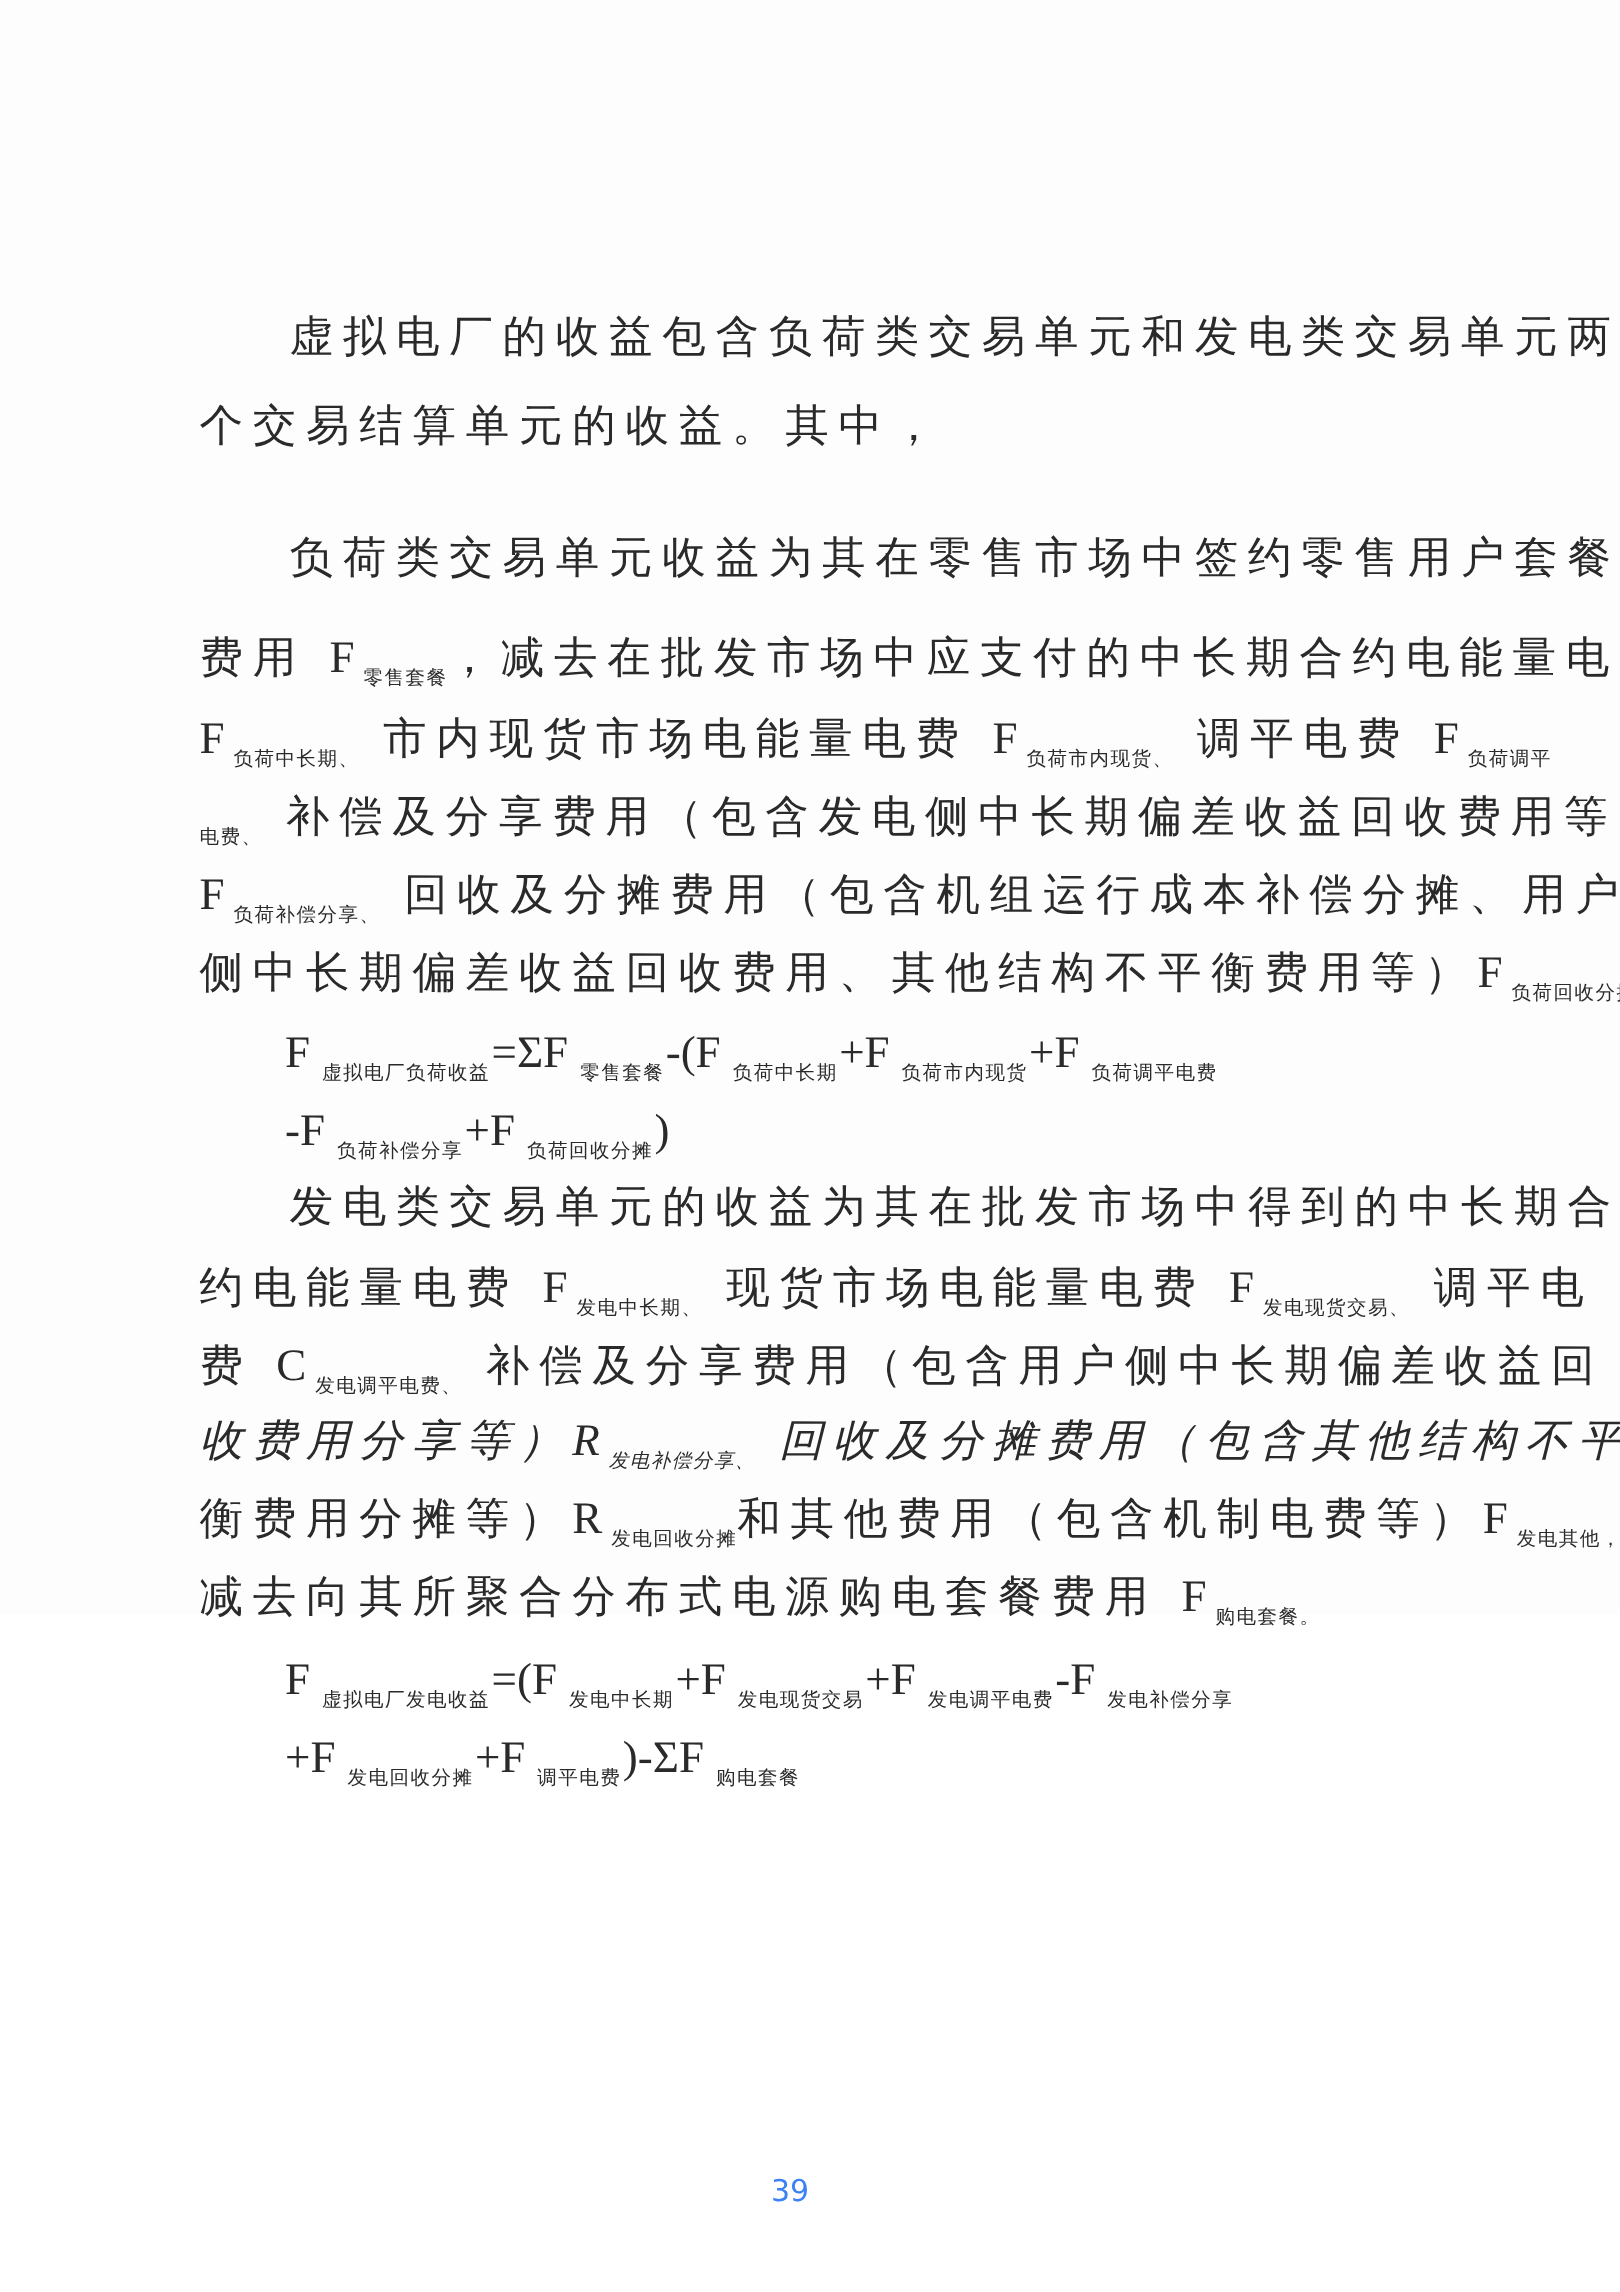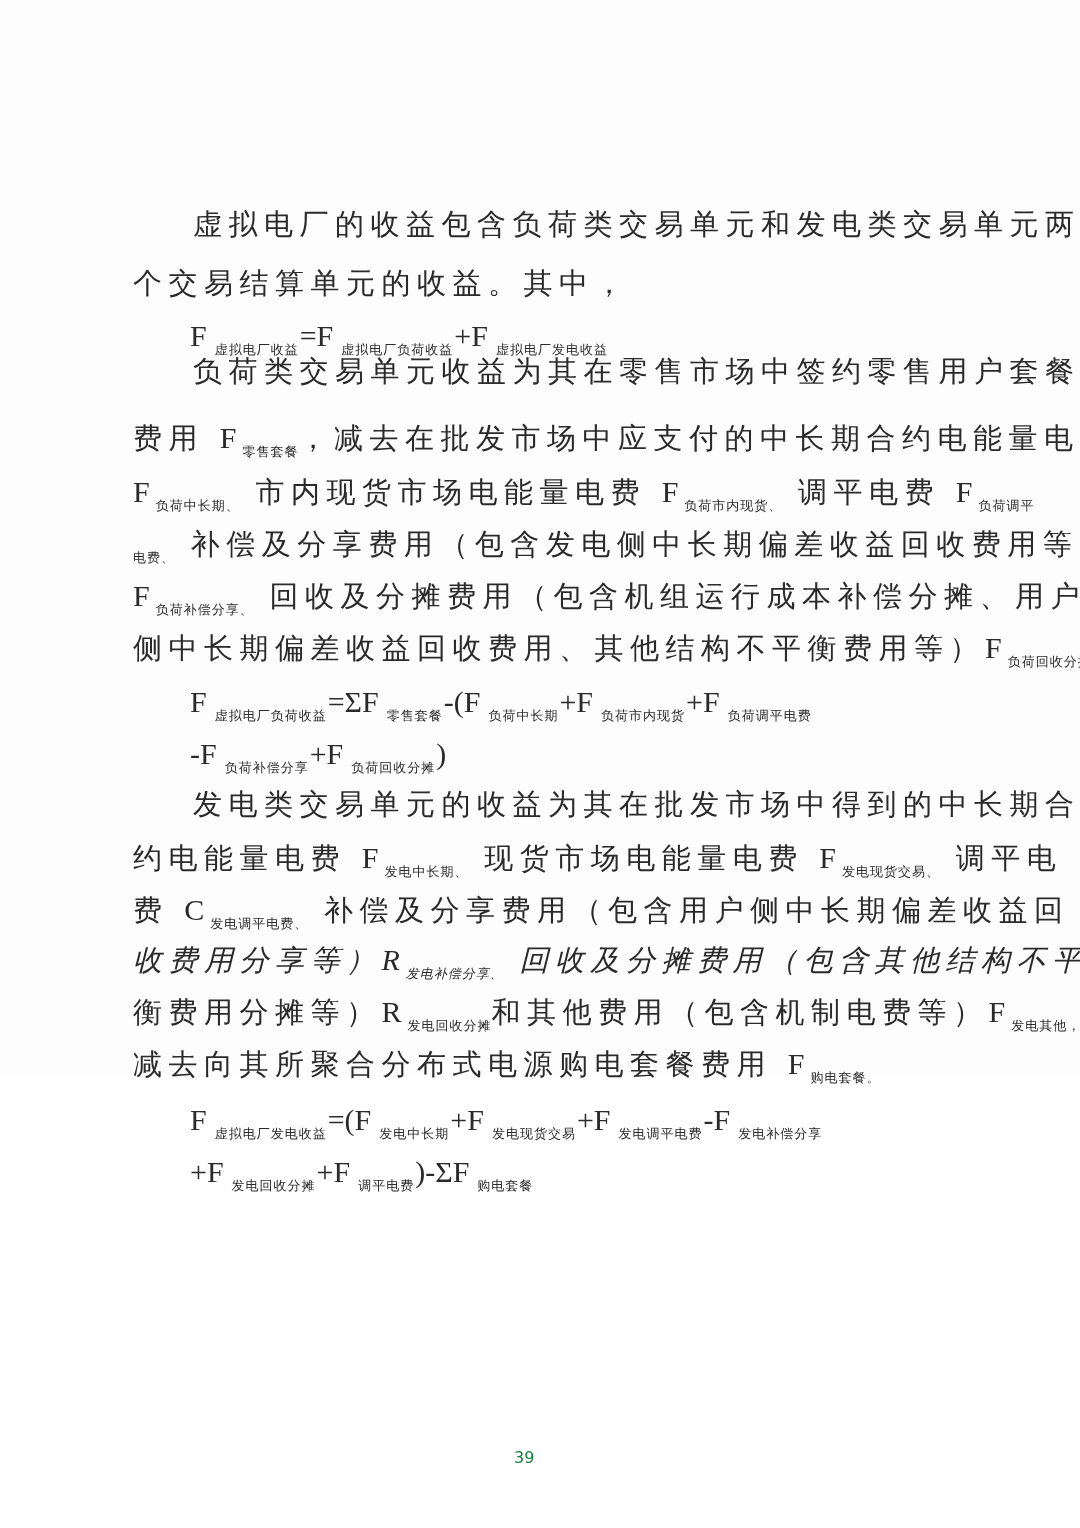--- a/index.html
+++ b/index.html
@@ -40,35 +40,32 @@
       font-family: "DejaVu Sans", sans-serif;
       margin-left: 6px;
     }
     .formula .sub { margin-left: 8px; margin-right: 1px; }
     .op { font-family: "Liberation Serif", serif; font-size: 30px; letter-spacing: 0; }
     .page-number {
       position: absolute;
       left: 514px;
       top: 1448px;
       font-family: "DejaVu Sans", sans-serif;
-      font-size: 16px;
-      color: #15803d;
+      font-size: 20px;
+      color: #3b82f6;
     }
   </style>
 </head>
 <body>
 
 <div class="page">
 
   <div class="line indent" style="top:204px;">虚拟电厂的收益包含负荷类交易单元和发电类交易单元两</div>
   <div class="line" style="top:263px;">个交易结算单元的收益。其中，</div>
 
-  <div class="line formula" style="top:316px;">
-    <span>F</span><span class="sub">虚拟电厂收益</span><span class="op">=</span><span>F</span><span class="sub">虚拟电厂负荷收益</span><span class="op">+</span><span>F</span><span class="sub">虚拟电厂发电收益</span>
-  </div>
 
   <div class="line indent" style="top:351px;">负荷类交易单元收益为其在零售市场中签约零售用户套餐</div>
   <div class="line" style="top:418px;">
     <span>费用</span> <span class="F">F</span><span class="sub">零售套餐</span><span>，减去在批发市场中应支付的中长期合约电能量电费</span>
   </div>
   <div class="line" style="top:472px;">
     <span class="F">F</span><span class="sub">负荷中长期、</span> <span>市内现货市场电能量电费</span> <span class="F">F</span><span class="sub">负荷市内现货、</span> <span>调平电费</span> <span class="F">F</span><span class="sub">负荷调平</span>
   </div>
   <div class="line" style="top:524px;">
     <span class="sub" style="margin-left:0;">电费、</span> <span>补偿及分享费用（包含发电侧中长期偏差收益回收费用等）</span>

